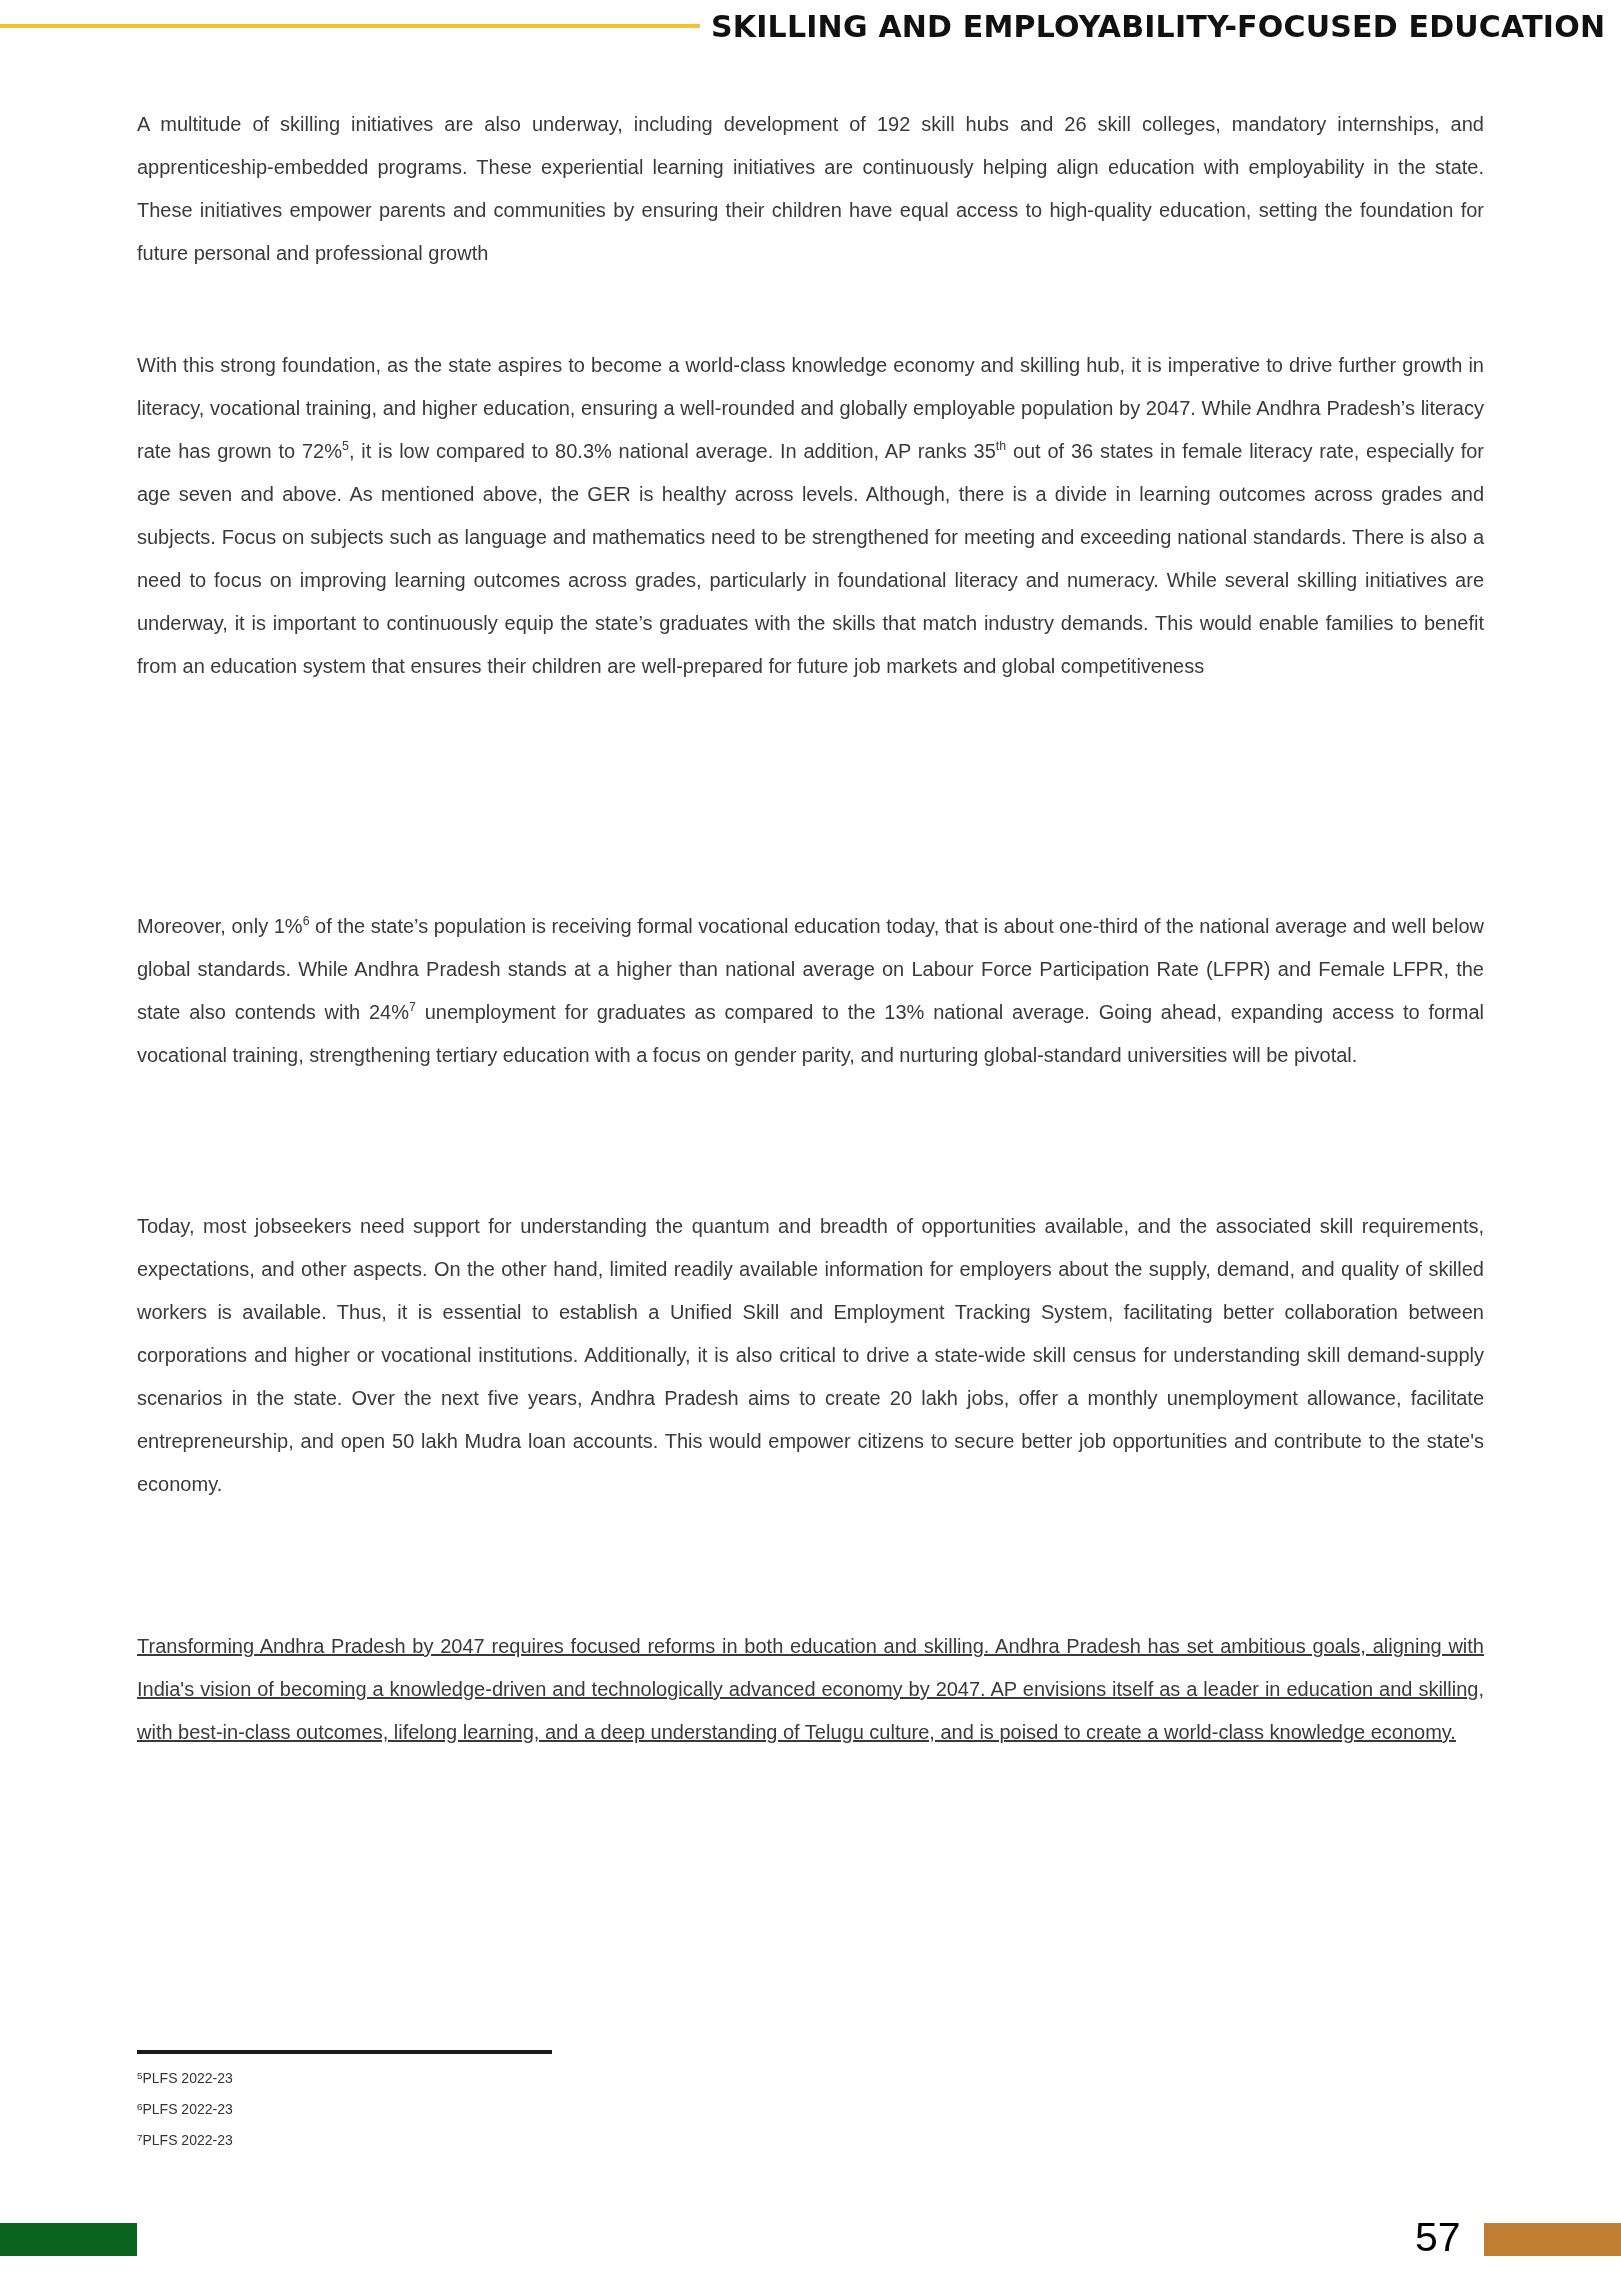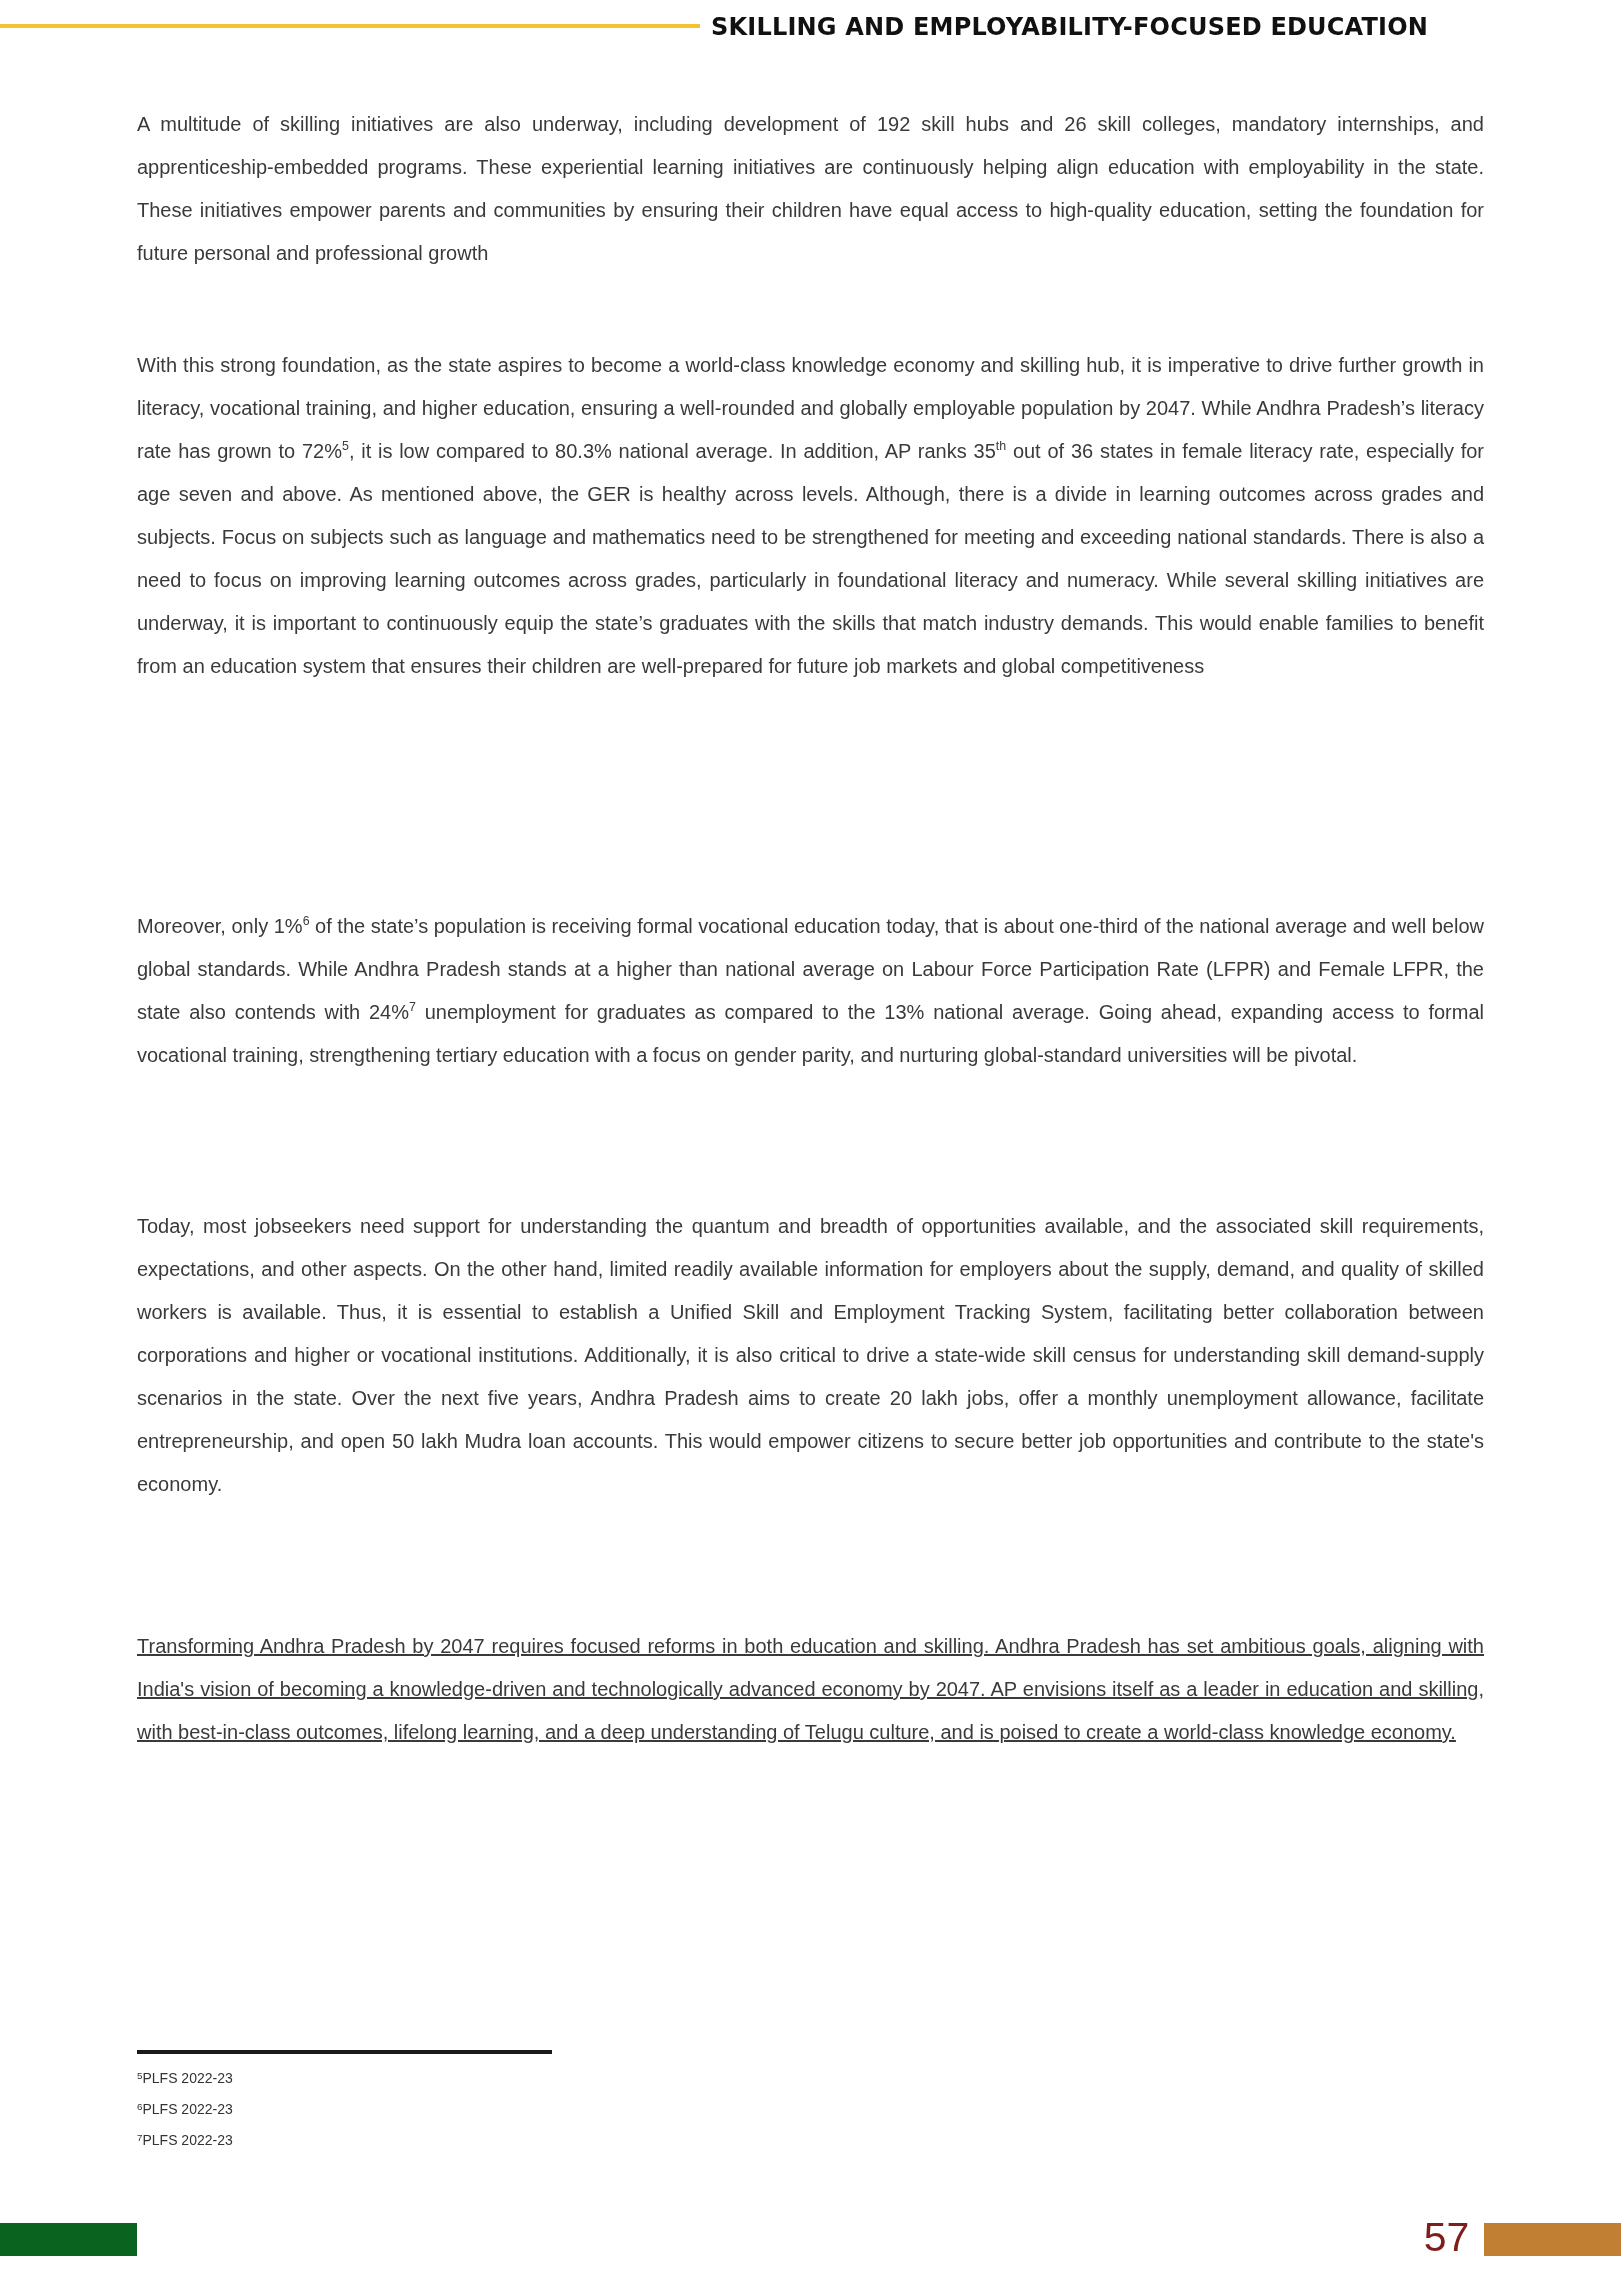--- a/index.html
+++ b/index.html
@@ -24,21 +24,21 @@
     background: #f2c230;
   }
   .header-title {
     position: absolute;
     left: 711px;
     top: 10.7px;
     width: 772px;
     text-align: left;
     font-family: "DejaVu Sans", sans-serif;
     font-weight: bold;
-    font-size: 24px;
+    font-size: 30px;
     letter-spacing: 0.2px;
     color: #111111;
     white-space: nowrap;
     line-height: 32px;
   }
   .body-text {
     position: absolute;
     left: 137px;
     width: 1347px;
     font-family: "Liberation Sans", "DejaVu Sans", sans-serif;
@@ -97,25 +97,25 @@
     top: 2223px;
     width: 137px;
     height: 33px;
     background: #c07f32;
   }
   .page-number {
     position: absolute;
     left: 1415px;
     top: 2217px;
     width: 63px;
-    text-align: center;
+    text-align: left;
     font-family: "Liberation Sans", "DejaVu Sans", sans-serif;
     font-size: 41px;
     line-height: 41px;
-    color: #7f1d1d;
+    color: #000000;
   }
 </style>
 </head>
 <body>
 
 <div class="header-rule" style="background: rgb(242, 194, 48);"></div>
 <div class="header-title">SKILLING AND EMPLOYABILITY-FOCUSED EDUCATION</div>
 
 <div class="body-text" id="p1">
   <p><span>A multitude of skilling initiatives are also underway, including development of 192 skill hubs and 26 skill colleges, mandatory internships, and apprenticeship-embedded programs. These experiential learning initiatives are continuously helping align education with employability in the state.  These initiatives empower parents and communities by ensuring their children have equal access to high-quality education, setting the foundation for future personal and professional growth</span></p>

